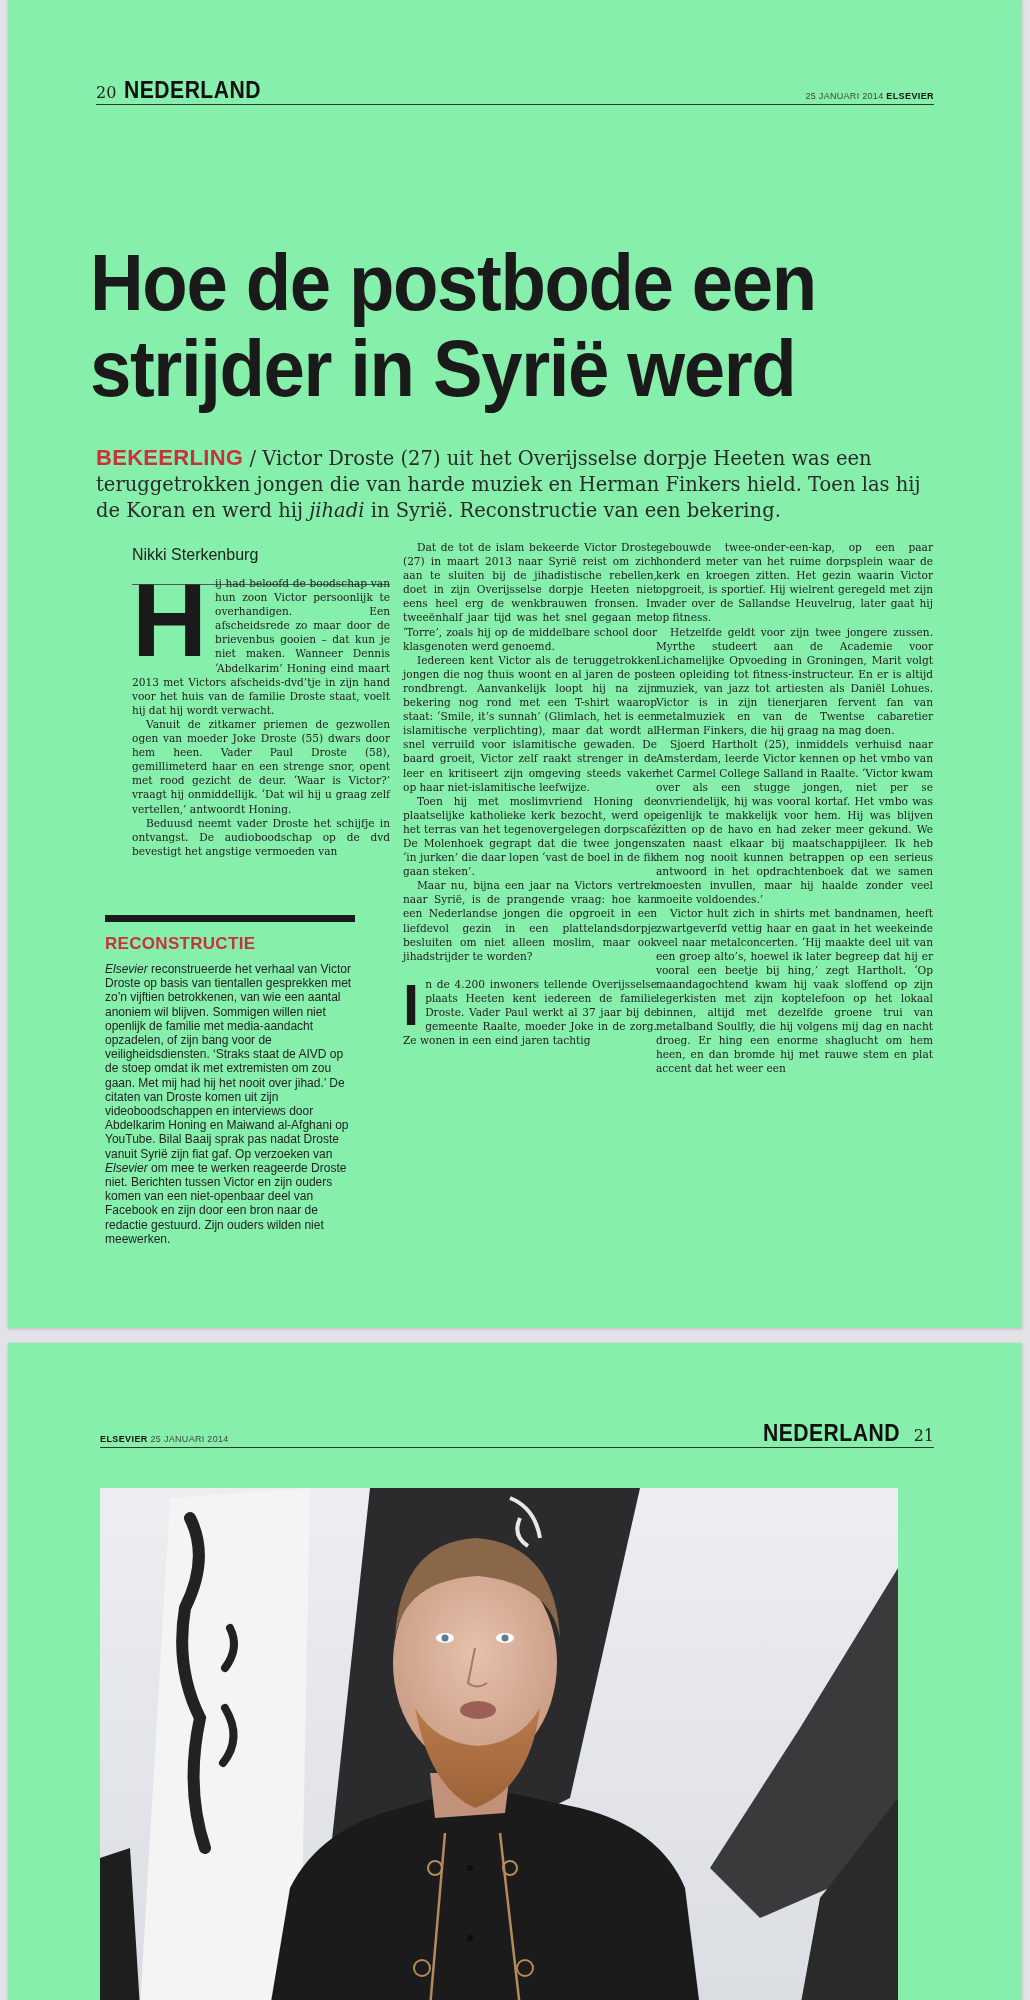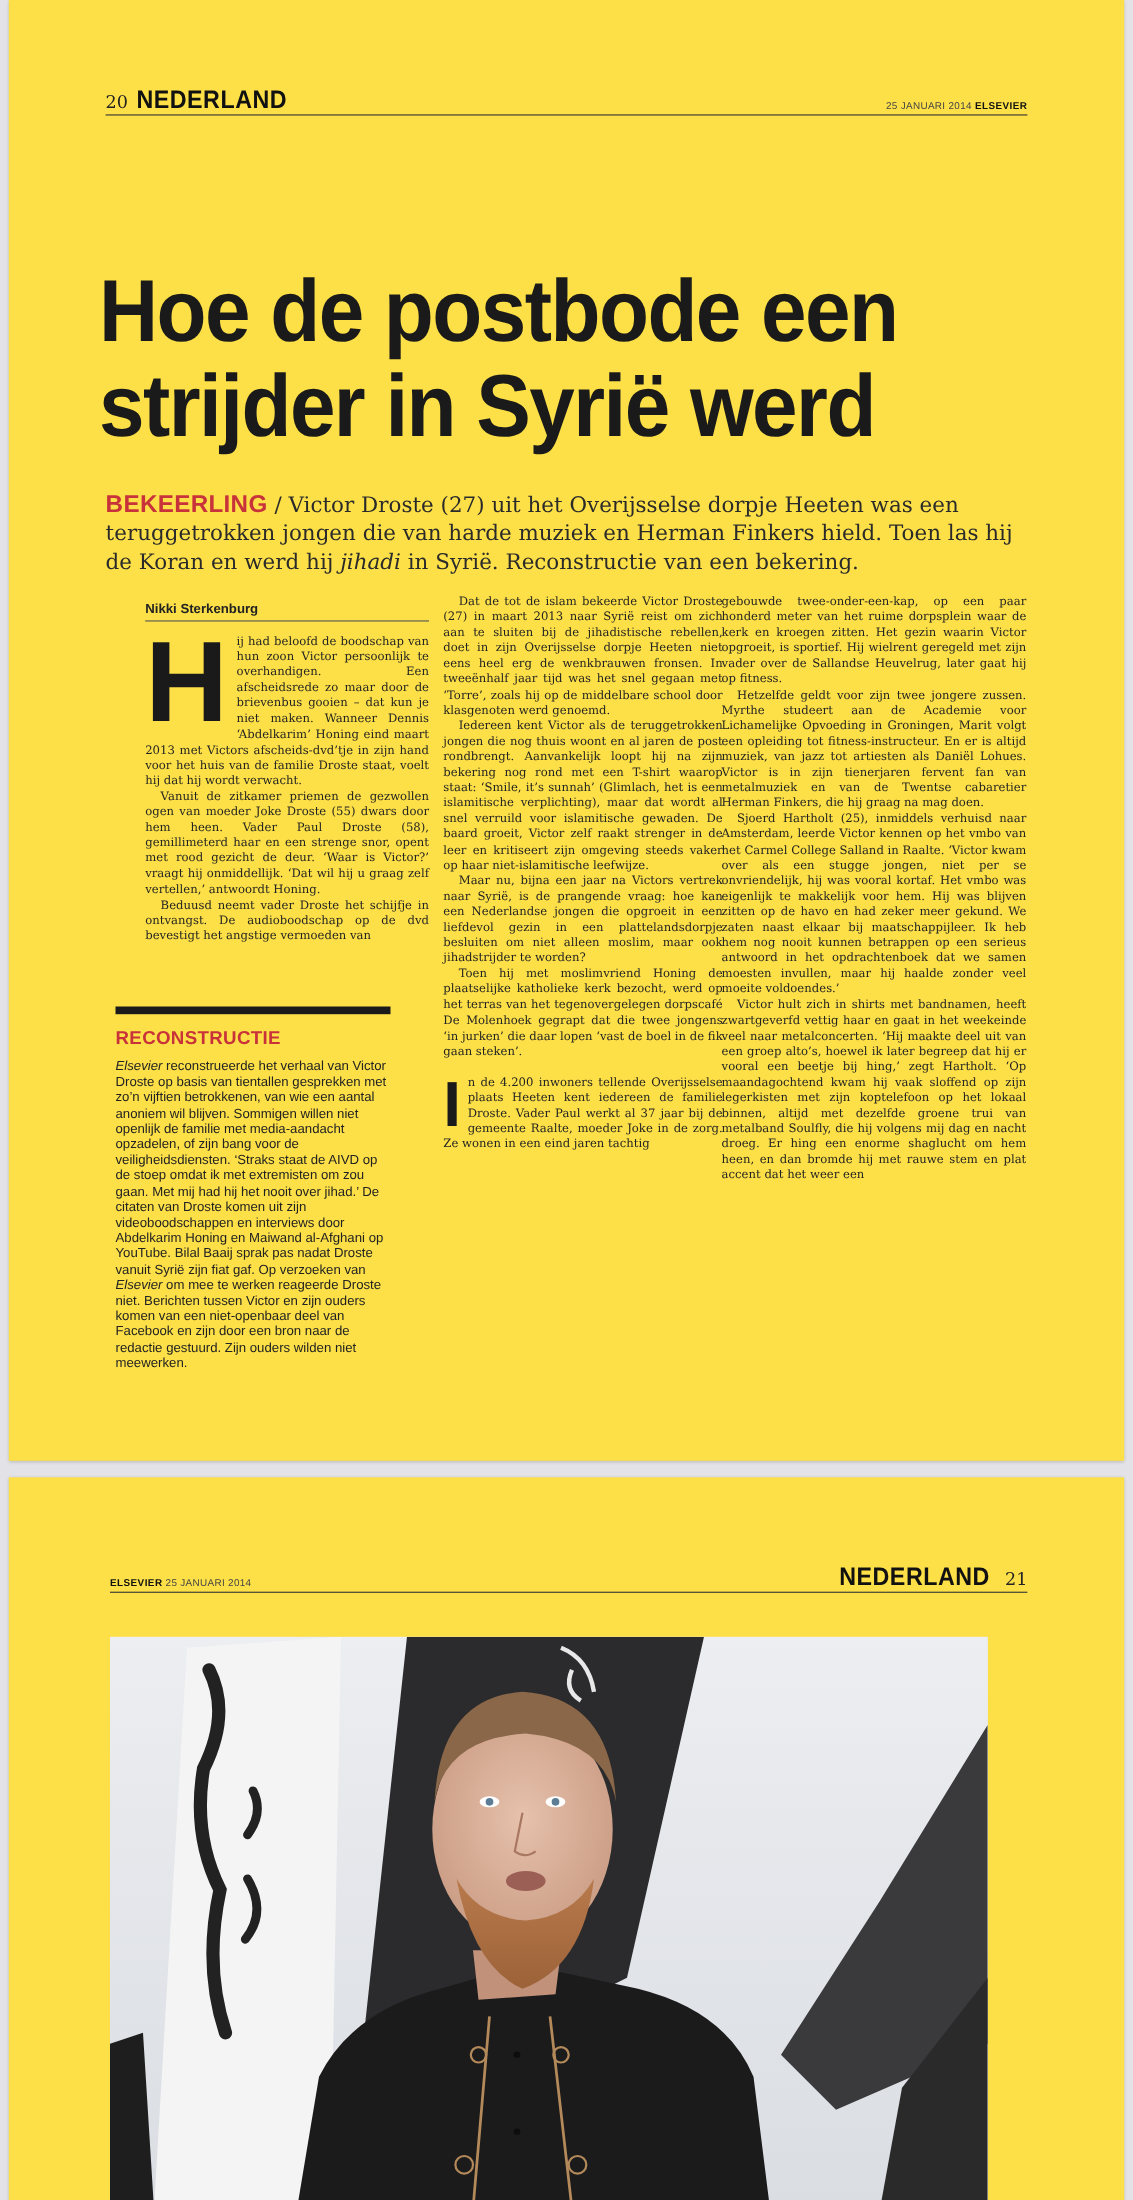--- a/index.html
+++ b/index.html
@@ -4,21 +4,21 @@
 <style>
   html, body { margin:0; padding:0; }
   body {
     width:1030px; height:2000px; overflow:hidden;
     background:#e3e3e7;
     position:relative;
     font-family:"DejaVu Serif", serif;
     color:#222;
   }
   .page {
-    position:absolute; left:8px; width:1014px; background:#fde047;
+    position:absolute; left:8px; width:1014px; background:#86efac;
     box-shadow:0 1px 3px rgba(0,0,0,0.18);
   }
   .page1 { top:0; height:1328px; }
   .page2 { top:1343px; height:657px; }
 
   
   .runhead { position:absolute; left:88px; right:88px; border-bottom:1.5px solid #333; height:24px; }
   .page1 .runhead { top:80px; }
   .pnum { position:absolute; bottom:2px; font-family:"DejaVu Serif", serif; font-size:16px; color:#222; }
   .section { position:absolute; bottom:0px; font-family:"Liberation Sans", sans-serif; font-weight:bold; font-size:23px; letter-spacing:0.5px; color:#111; transform:scaleX(0.92); }
@@ -34,22 +34,22 @@
   }
   .deck {
     position:absolute; left:88px; top:445px; width:840px;
     font-family:"DejaVu Serif", serif; font-size:19.5px; line-height:26px; color:#2a2a2a;
   }
   .deck .kicker { color:#c8323a; font-family:"Liberation Sans", sans-serif; font-weight:bold; font-size:22px; letter-spacing:0.3px; }
   .deck i { font-style:italic; }
 
   .byline {
     position:absolute; left:124px; top:546px; width:258px;
-    font-family:"Liberation Sans", sans-serif; font-weight:bold; font-size:12px;
-    padding-bottom:4px; border-bottom:1px solid #555; color:#222;
+    font-family:"Liberation Sans", sans-serif; font-weight:normal; font-size:16px;
+    padding-bottom:20px; border-bottom:1px solid #555; color:#222;
   }
 
   .col {
     position:absolute; font-family:"DejaVu Serif", serif; font-size:10.6px; line-height:14.1px;
     color:#222; text-align:justify; hyphens:auto;
   }
   .col p { margin:0; text-indent:14px; }
   .col p.noindent { text-indent:0; }
   .col1 { left:124px; top:576px; width:258px; }
   .col2 { left:395px; top:540px; width:254px; }
@@ -114,22 +114,22 @@
 
   <div class="sidebar">
     <div class="rule"></div>
     <h3>RECONSTRUCTIE</h3>
     <div class="sbody"><i>Elsevier</i><span> reconstrueerde het verhaal van Victor Droste op basis van tientallen gesprekken met zo’n vijftien betrokkenen, van wie een aantal anoniem wil blijven. Sommigen willen niet openlijk de familie met media-aandacht opzadelen, of zijn bang voor de veiligheidsdiensten. ‘Straks staat de AIVD op de stoep omdat ik met extremisten om zou gaan. Met mij had hij het nooit over jihad.’ De citaten van Droste komen uit zijn videoboodschappen en interviews door Abdelkarim Honing en Maiwand al-Afghani op YouTube. Bilal Baaij sprak pas nadat Droste vanuit Syrië zijn fiat gaf. Op verzoeken van </span><i>Elsevier</i><span> om mee te werken reageerde Droste niet. Berichten tussen Victor en zijn ouders komen van een niet-openbaar deel van Facebook en zijn door een bron naar de redactie gestuurd. Zijn ouders wilden niet meewerken.</span></div>
   </div>
 
   <div class="col col2">
     <p>Dat de tot de islam bekeerde Victor Droste (27) in maart 2013 naar Syrië reist om zich aan te sluiten bij de jihadistische rebellen, doet in zijn Overijsselse dorpje Heeten niet eens heel erg de wenkbrauwen fronsen. In tweeënhalf jaar tijd was het snel gegaan met ‘Torre’, zoals hij op de middelbare school door klasgenoten werd genoemd.</p>
     <p style="margin-right:-0px;"><span>Iedereen kent Victor als de teruggetrokken jongen die nog thuis woont en al jaren de post rondbrengt. Aanvankelijk loopt hij na zijn bekering nog rond met een T-shirt waarop staat: ‘Smile, it’s sunnah’ (Glimlach, het is een islamitische verplichting), maar dat wordt al snel verruild voor islamitische gewaden. De baard groeit, Victor zelf raakt strenger in de leer en kritiseert zijn omgeving steeds vaker op haar niet-islamitische leefwijze.</span></p>
+    <p>Toen hij met moslimvriend Honing de plaatselijke katholieke kerk bezocht, werd op het terras van het tegenovergelegen dorpscafé De Molenhoek gegrapt dat die twee jongens ‘in jurken’ die daar lopen ‘vast de boel in de fik gaan steken’.</p>
     <p>Maar nu, bijna een jaar na Victors vertrek naar Syrië, is de prangende vraag: hoe kan een Nederlandse jongen die opgroeit in een liefdevol gezin in een plattelandsdorpje besluiten om niet alleen moslim, maar ook jihadstrijder te worden?</p>
-    <p>Toen hij met moslimvriend Honing de plaatselijke katholieke kerk bezocht, werd op het terras van het tegenovergelegen dorpscafé De Molenhoek gegrapt dat die twee jongens ‘in jurken’ die daar lopen ‘vast de boel in de fik gaan steken’.</p>
     <p class="noindent" style="margin-top:14px;"><span class="dropcap small">I</span><span>n de 4.200 inwoners tellende Overijsselse plaats Heeten kent iedereen de familie Droste. Vader Paul werkt al 37 jaar bij de gemeente Raalte, moeder Joke in de zorg. Ze wonen in een eind jaren tachtig</span></p>
   </div>
 
 
   <div class="col col3">
     <p class="noindent">gebouwde twee-onder-een-kap, op een paar honderd meter van het ruime dorpsplein waar de kerk en kroegen zitten. Het gezin waarin Victor opgroeit, is sportief. Hij wielrent geregeld met zijn vader over de Sallandse Heuvelrug, later gaat hij op fitness.</p>
     <p>Hetzelfde geldt voor zijn twee jongere zussen. Myrthe studeert aan de Academie voor Lichamelijke Opvoeding in Groningen, Marit volgt een opleiding tot fitness-instructeur. En er is altijd muziek, van jazz tot artiesten als Daniël Lohues. Victor is in zijn tienerjaren fervent fan van metalmuziek en van de Twentse cabaretier Herman Finkers, die hij graag na mag doen.</p>
     <p>Sjoerd Hartholt (25), inmiddels verhuisd naar Amsterdam, leerde Victor kennen op het vmbo van het Carmel College Salland in Raalte. ‘Victor kwam over als een stugge jongen, niet per se onvriendelijk, hij was vooral kortaf. Het vmbo was eigenlijk te makkelijk voor hem. Hij was blijven zitten op de havo en had zeker meer gekund. We zaten naast elkaar bij maatschappijleer. Ik heb hem nog nooit kunnen betrappen op een serieus antwoord in het opdrachtenboek dat we samen moesten invullen, maar hij haalde zonder veel moeite voldoendes.’</p>
     <p>Victor hult zich in shirts met bandnamen, heeft zwartgeverfd vettig haar en gaat in het weekeinde veel naar metalconcerten. ‘Hij maakte deel uit van een groep alto’s, hoewel ik later begreep dat hij er vooral een beetje bij hing,’ zegt Hartholt. ‘Op maandagochtend kwam hij vaak sloffend op zijn legerkisten met zijn koptelefoon op het lokaal binnen, altijd met dezelfde groene trui van metalband Soulfly, die hij volgens mij dag en nacht droeg. Er hing een enorme shaglucht om hem heen, en dan bromde hij met rauwe stem en plat accent dat het weer een</p>
   </div>

